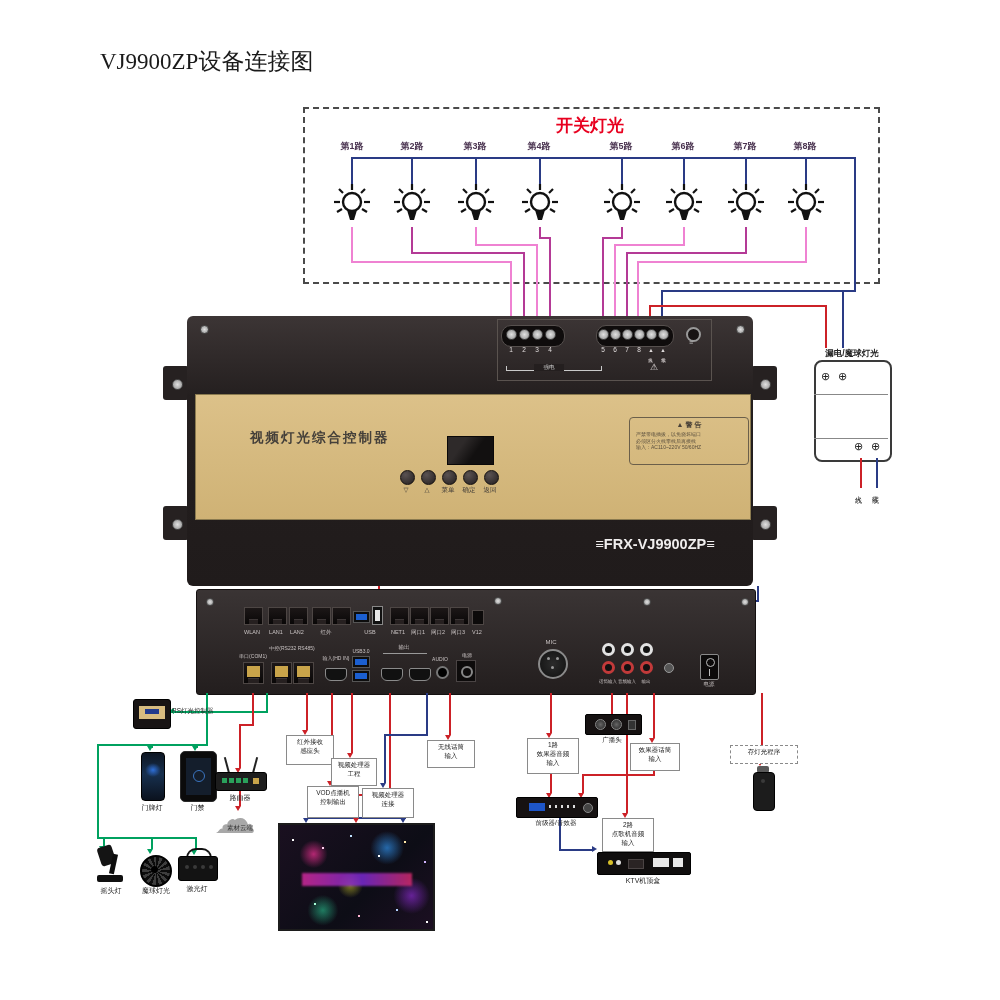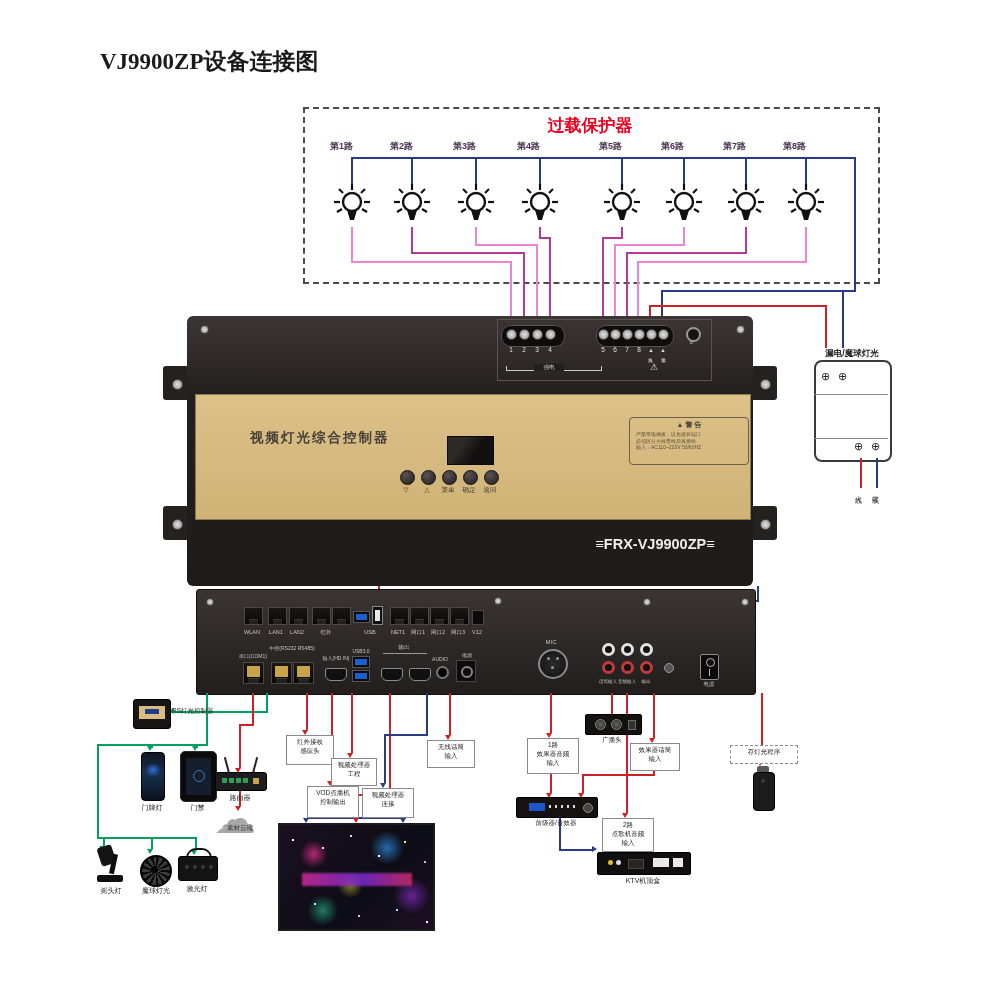--- a/index.html
+++ b/index.html
@@ -12,21 +12,21 @@
   .green{background:#00a15f;}
   .pink1{background:#ef82d2;}
   .pink2{background:#b43a96;}
   .arr{position:absolute;width:0;height:0;border-style:solid;z-index:2;}
   .arr.down{border-width:5px 3.5px 0 3.5px;border-color:transparent;}
   .arr.down.g{border-top-color:#00a15f;} .arr.down.r{border-top-color:#cc2127;} .arr.down.n{border-top-color:#2a3b85;}
   .arr.left{border-width:3.5px 5px 3.5px 0;border-color:transparent;}
   .arr.left.g{border-right-color:#00a15f;}
   .arr.right{border-width:3.5px 0 3.5px 5px;border-color:transparent;}
   .arr.right.n{border-left-color:#2a3b85;}
-  .chlabel{position:absolute;width:44px;font-size:9px;color:#4a3350;font-weight:bold;}
+  .chlabel{position:absolute;width:44px;text-align:center;font-size:9px;color:#4a3350;font-weight:bold;}
   .bulb{position:absolute;width:40px;height:46px;z-index:2;}
   .rj45{position:absolute;width:17px;height:16px;background:linear-gradient(#1c1717,#090707);border:1px solid #4d4644;}
   .rj45:before{content:"";position:absolute;left:4px;right:4px;bottom:0;height:4px;background:#262020;border-top:1px solid #3c3636;}
   .rj45.yellow:after{content:"";position:absolute;left:3px;right:3px;top:3px;bottom:6px;background:#c9a44a;}
   .plabel{position:absolute;font-size:5.5px;color:#c8c2c2;text-align:center;}
   .note{position:absolute;background:#fff;border:1px solid #8a8a8a;font-size:6.5px;line-height:1.35;
         text-align:center;white-space:pre-line;color:#222;padding:2px 1px;z-index:3;}
   .note.dashed{border-style:dashed;}
   .dlabel{position:absolute;font-size:7px;color:#222;text-align:center;z-index:3;}
   .screw{position:absolute;border-radius:50%;background:radial-gradient(#e2e2e2,#8d8d8d);border:1px solid #4a4a4a;}
@@ -35,24 +35,24 @@
   .blabel{position:absolute;width:22px;text-align:center;font-size:6.5px;color:#46403a;}
   .rca{position:absolute;width:7px;height:7px;border-radius:50%;background:#111;border:3px solid #e2e2e2;}
   .rca.redp{border-color:#c23a3a;}
   .vtext{position:absolute;writing-mode:vertical-rl;font-size:7px;color:#333;letter-spacing:1px;}
 </style>
 </head>
 <body>
 
 <div class="canvas">
 
-  <div class="abs" style="left:100px;top:46px;font-family:'Liberation Serif',serif;font-size:23px;font-weight:bold;color:#1a1a1a;">VJ9900ZP设备连接图</div>
+  <div class="abs" style="left:100px;top:46px;font-family:'Liberation Serif',serif;font-size:23px;font-weight:normal;color:#1a1a1a;">VJ9900ZP设备连接图</div>
 
   <div class="abs" style="left:303px;top:107px;width:573px;height:173px;border:2px dashed #4a4a4a;"></div>
-  <div class="abs" style="left:520px;top:114px;width:140px;text-align:center;font-size:17px;font-weight:bold;color:#e8001f;">过载保护器</div>
+  <div class="abs" style="left:520px;top:114px;width:140px;text-align:center;font-size:17px;font-weight:bold;color:#e8001f;">开关灯光</div>
 
   <div class="chlabel" style="left:330px;top:140px;">第1路</div>
   <div class="chlabel" style="left:390px;top:140px;">第2路</div>
   <div class="chlabel" style="left:453px;top:140px;">第3路</div>
   <div class="chlabel" style="left:517px;top:140px;">第4路</div>
   <div class="chlabel" style="left:599px;top:140px;">第5路</div>
   <div class="chlabel" style="left:661px;top:140px;">第6路</div>
   <div class="chlabel" style="left:723px;top:140px;">第7路</div>
   <div class="chlabel" style="left:783px;top:140px;">第8路</div>
 

